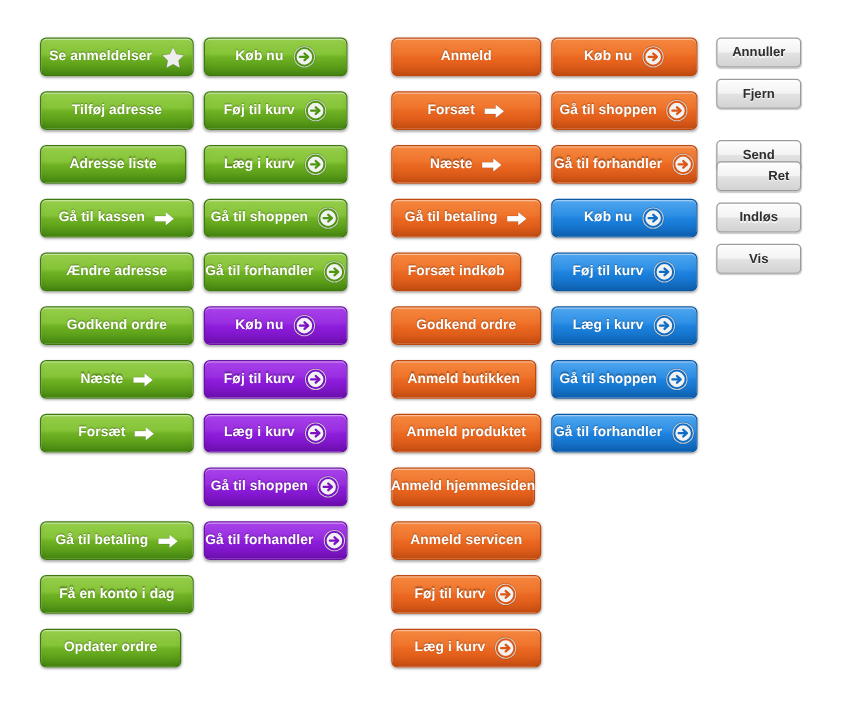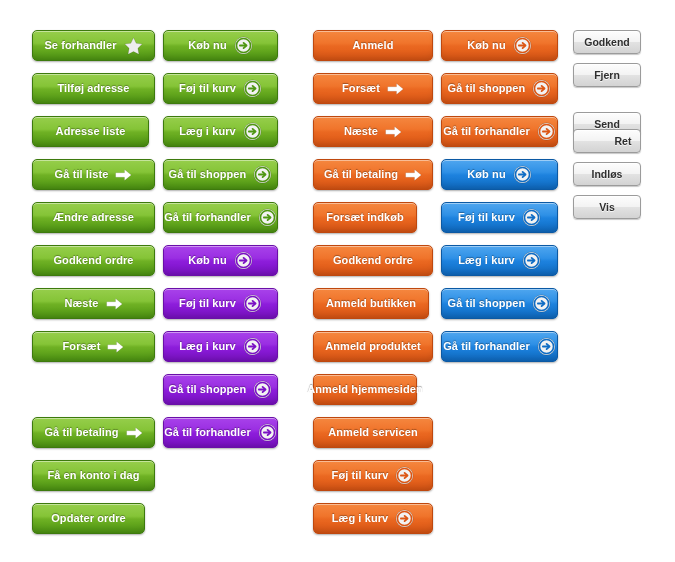--- a/index.html
+++ b/index.html
@@ -82,33 +82,33 @@
     user-select:none;
     white-space:nowrap;
   }
   .ico-search{width:12px;height:12px;}
 </style>
 </head>
 <body>
 
 <div id="stage">
     <div class="btn green" style="left: 32px; top: 30px; width: 123px;">
-      <span class="lbl">Se forhandler</span>
+      <span class="lbl">Se anmeldelser</span>
       <svg class="ico ico-star" viewBox="0 0 20 19">
       <path d="M10 0.8 L12.8 6.6 L19.2 7.5 L14.6 12 L15.7 18.3 L10 15.3 L4.3 18.3 L5.4 12 L0.8 7.5 L7.2 6.6 Z" fill="#eeeeee" stroke="rgba(0,0,0,.18)" stroke-width=".7" stroke-linejoin="round"></path>
     </svg>
     </div>
     <div class="btn green" style="left: 32px; top: 73px; width: 123px;">
       <span class="lbl">Tilføj adresse</span>
     </div>
     <div class="btn green" style="left: 32px; top: 116px; width: 117px;">
       <span class="lbl">Adresse liste</span>
     </div>
     <div class="btn green" style="left: 32px; top: 159px; width: 123px;">
-      <span class="lbl">Gå til liste</span>
+      <span class="lbl">Gå til kassen</span>
       <svg class="ico ico-arrow" viewBox="0 0 18 13">
       <path d="M0.5 4.1 H10.1 V0.6 L17.4 6.5 L10.1 12.4 V8.9 H0.5 Z" fill="#ffffff" stroke="rgba(0,0,0,.18)" stroke-width=".6" stroke-linejoin="round"></path>
     </svg>
     </div>
     <div class="btn green" style="left: 32px; top: 202px; width: 123px;">
       <span class="lbl">Ændre adresse</span>
     </div>
     <div class="btn green" style="left: 32px; top: 245px; width: 123px;">
       <span class="lbl">Godkend ordre</span>
     </div>
@@ -252,21 +252,21 @@
     </div>
     <div class="btn orange" style="left: 313px; top: 245px; width: 120px;">
       <span class="lbl">Godkend ordre</span>
     </div>
     <div class="btn orange" style="left: 313px; top: 288px; width: 116px;">
       <span class="lbl">Anmeld butikken</span>
     </div>
     <div class="btn orange" style="left: 313px; top: 331px; width: 120px;">
       <span class="lbl">Anmeld produktet</span>
     </div>
-    <div class="btn orange" style="left: 313px; top: 374px; width: 104px;">
+    <div class="btn orange" style="left: 313px; top: 374px; width: 115px;">
       <span class="lbl">Anmeld hjemmesiden</span>
     </div>
     <div class="btn orange" style="left: 313px; top: 417px; width: 120px;">
       <span class="lbl">Anmeld servicen</span>
     </div>
     <div class="btn orange" style="left: 313px; top: 460px; width: 120px;">
       <span class="lbl">Føj til kurv</span>
       <svg class="ico ico-circle" viewBox="0 0 20 20">
       <circle cx="10" cy="10" r="9" fill="#f2f2f2" stroke="rgba(0,0,0,.18)" stroke-width="1"></circle>
       <circle cx="10" cy="10" r="7.4" fill="none" stroke="#dc5614" stroke-width="1.7"></circle>
@@ -349,21 +349,21 @@
     <div class="btn blue" style="left: 441px; top: 331px; width: 117px;">
       <span class="lbl">Gå til forhandler</span>
       <svg class="ico ico-circle" viewBox="0 0 20 20">
       <circle cx="10" cy="10" r="9" fill="#f2f2f2" stroke="rgba(0,0,0,.18)" stroke-width="1"></circle>
       <circle cx="10" cy="10" r="7.4" fill="none" stroke="#0f6cc4" stroke-width="1.7"></circle>
       <path d="M6.2 10 H12.1" stroke="#0f6cc4" stroke-width="1.9" stroke-linecap="round"></path>
       <path d="M10.1 7.2 L13.2 10 L10.1 12.8" fill="none" stroke="#0f6cc4" stroke-width="1.9" stroke-linecap="round" stroke-linejoin="round"></path>
     </svg>
     </div>
     <div class="gbtn" style="left: 573px; top: 30px;">
-      <span>Godkend</span>
+      <span>Annuller</span>
     </div>
     <div class="gbtn" style="left: 573px; top: 63px;">
       <span>Fjern</span>
     </div>
     <div class="gbtn" style="left: 573px; top: 112px;">
       <span>Send</span>
     </div>
     <div class="gbtn" style="left: 573px; top: 129px; padding-left: 32px;">
       <span>Ret</span>
     </div>

